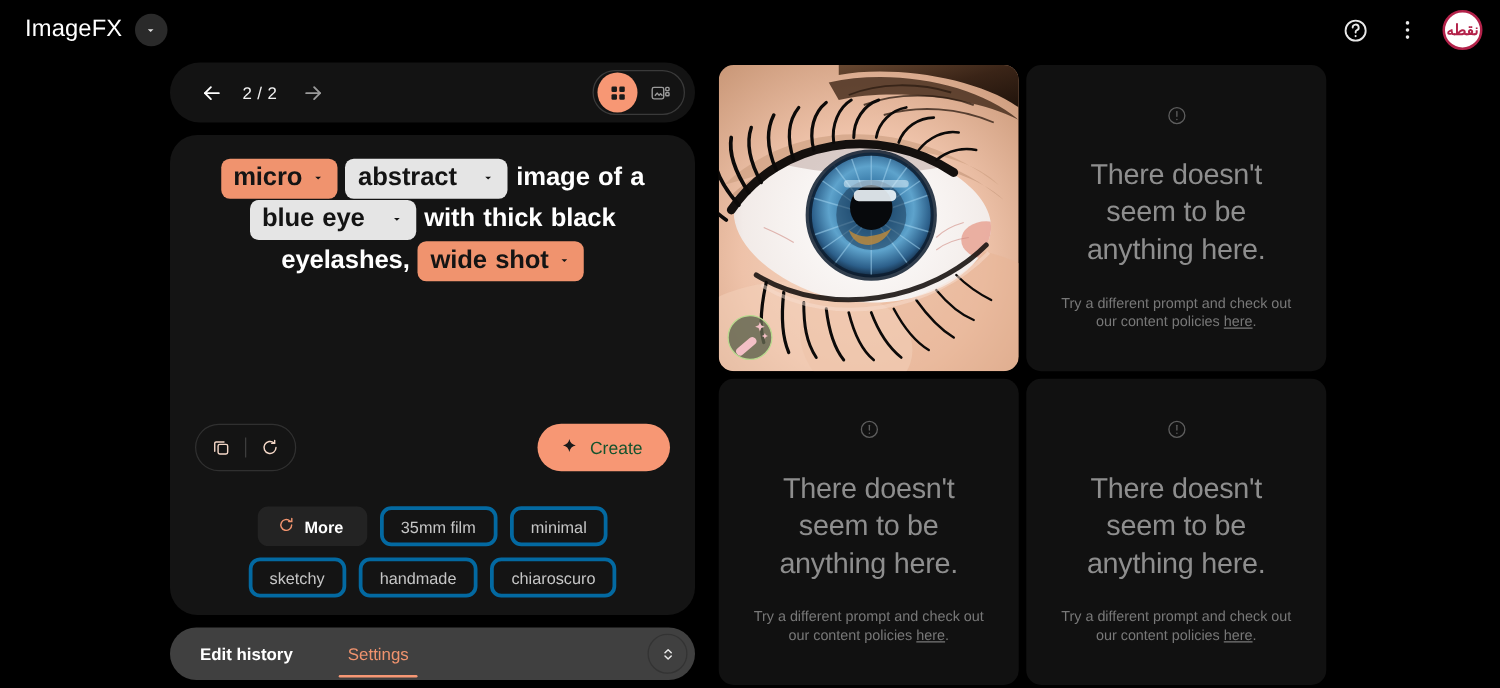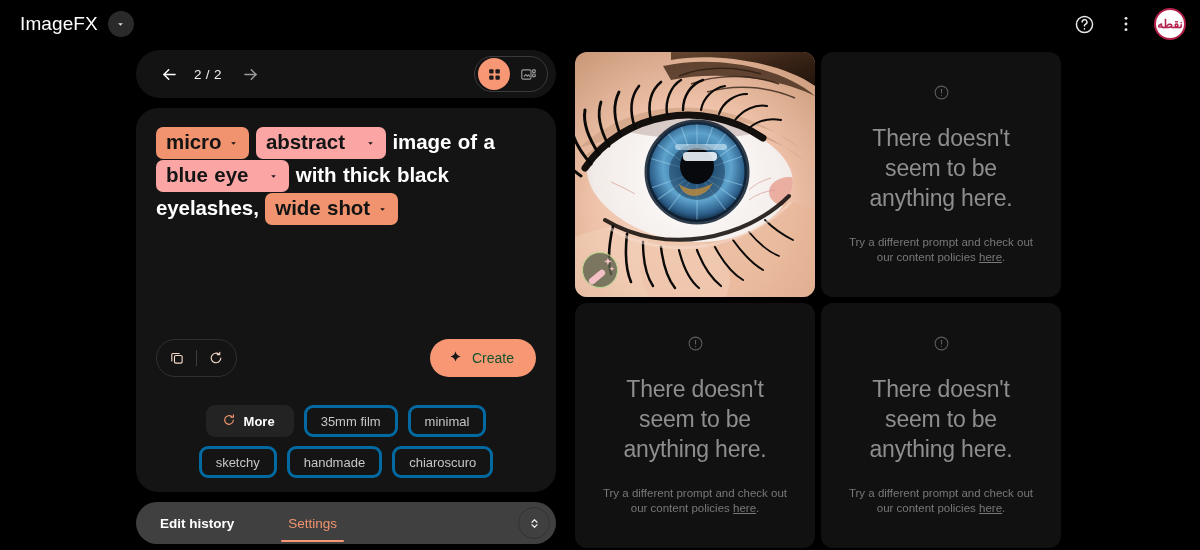--- a/index.html
+++ b/index.html
@@ -127,20 +127,21 @@
   }
 
   .prompt-card {
     margin-top: 10px;
     background: #141414;
     border-radius: 22px;
     padding: 18px 20px 14px 20px;
     min-height: 384px;
     display: flex;
     flex-direction: column;
+    text-align: center;
   }
 
   .prompt-text {
     font-size: 20.5px;
     font-weight: 700;
     color: #ffffff;
     line-height: 32px;
     letter-spacing: -0.1px;
     word-spacing: 1px;
   }
@@ -151,21 +152,21 @@
     border-radius: 7px;
     padding: 1px 10px 3px 10px;
     color: #141414;
     font-weight: 700;
     font-size: 20.5px;
     line-height: 28px;
     vertical-align: baseline;
     cursor: pointer;
   }
   .chip-strong { background: #f0936e; }
-  .chip-light  { background: #fca5a5; gap: 20px; }
+  .chip-light  { background: #e5e5e5; gap: 20px; }
   .chip .cv { display: inline-block; }
 
   .prompt-spacer { flex: 1 1 auto; min-height: 60px; }
 
   .action-row {
     display: flex;
     align-items: center;
     height: 42px;
   }
   .icon-group {
@@ -247,21 +248,21 @@
     font-size: 13.5px;
     color: #ffffff;
     font-weight: 600;
     padding: 0 4px;
     height: 42px;
     display: flex;
     align-items: center;
     cursor: pointer;
     position: relative;
   }
-  .tab + .tab { margin-left: 46px; }
+  .tab + .tab { margin-left: 36px; }
   .tab.active { color: #f0936e; font-weight: 500; }
   .tab.active::after {
     content: "";
     position: absolute;
     left: -3px; right: -3px; bottom: 2px;
     height: 2.5px;
     background: #f79774;
     border-radius: 2px;
   }
   .expand-btn {

